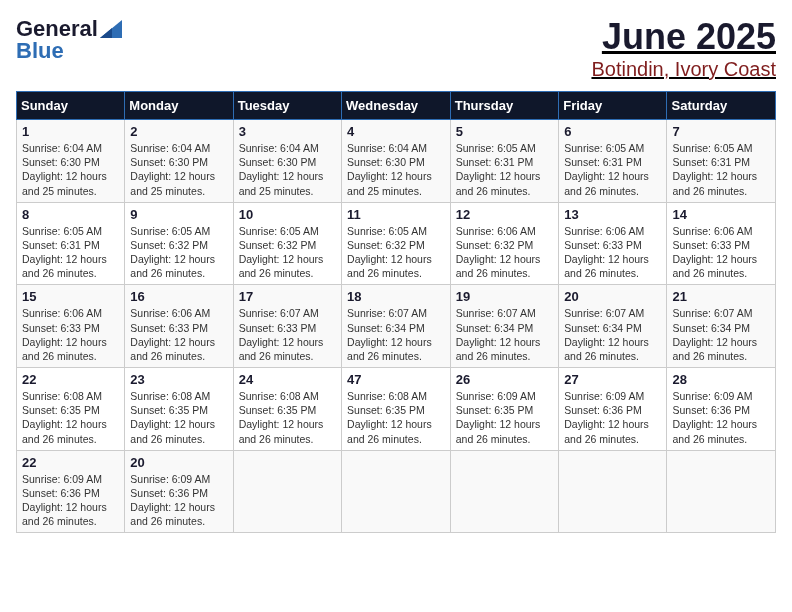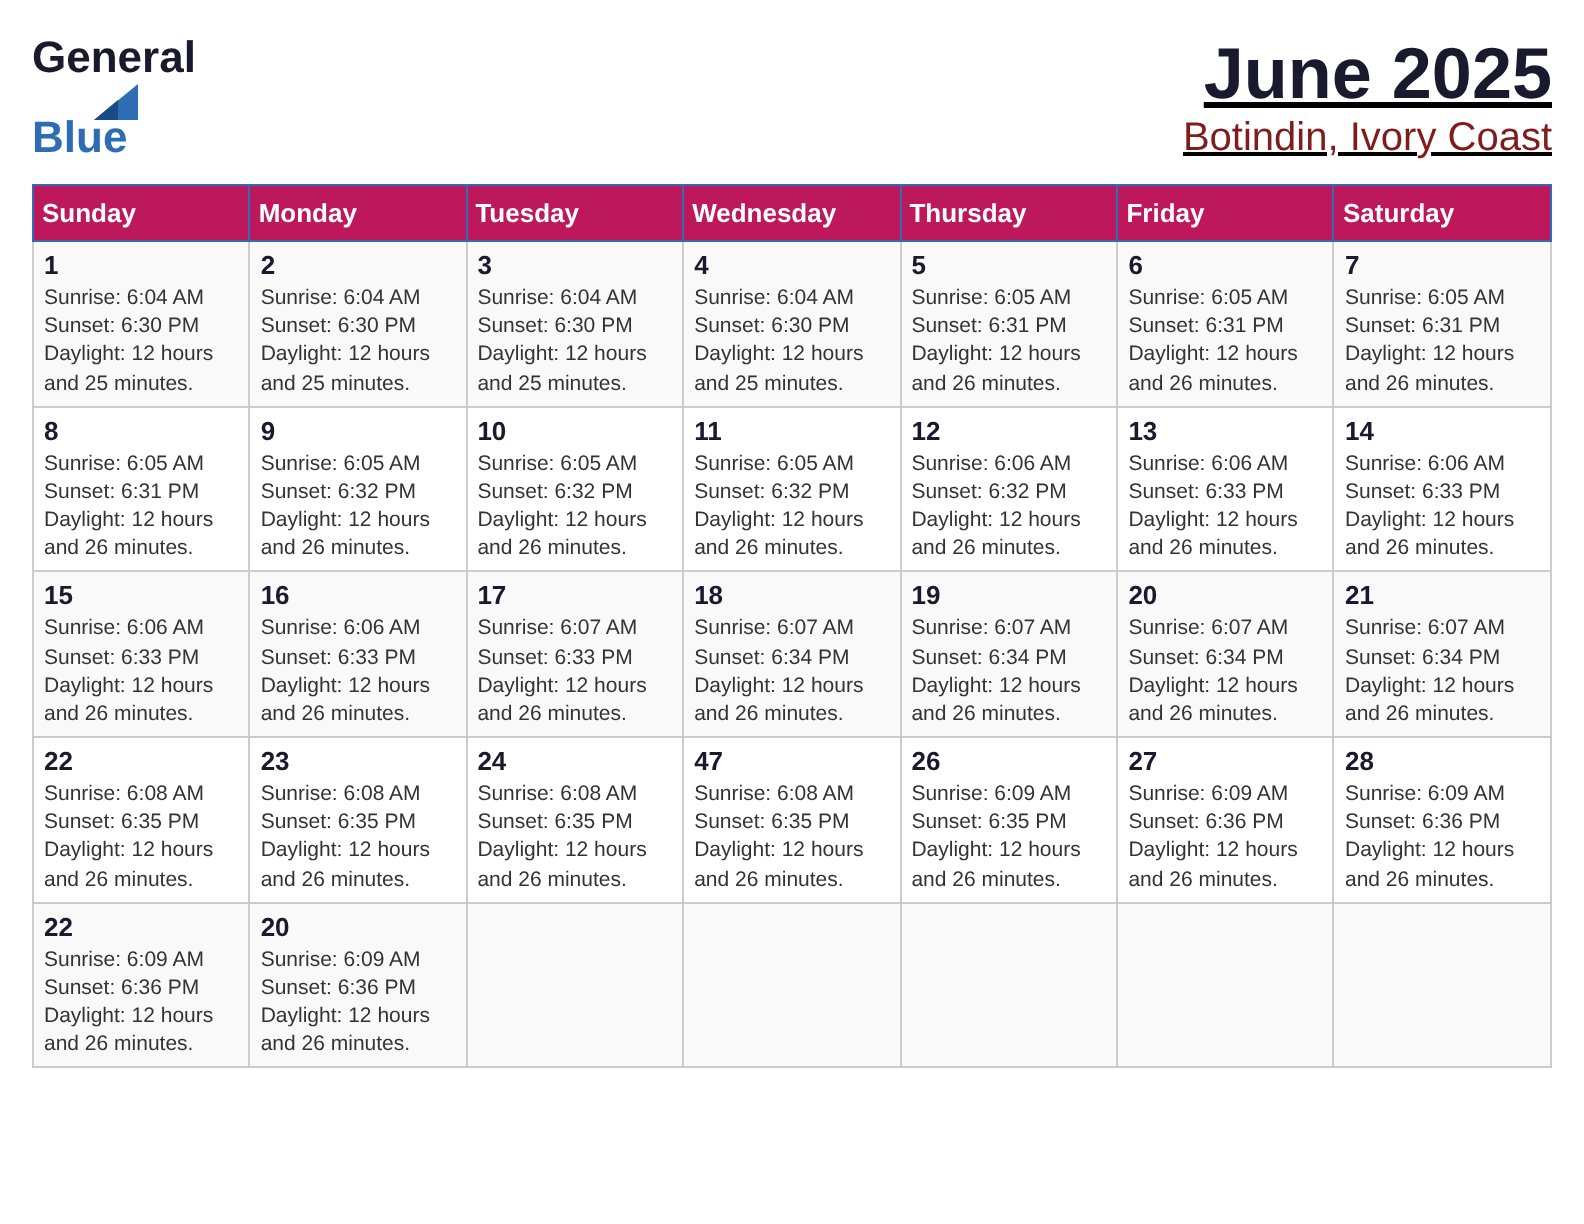--- a/index.html
+++ b/index.html
@@ -34,21 +34,21 @@
       font-size: 20px;
       font-weight: normal;
       color: #7f1d1d;
     }
     .calendar {
       width: 100%;
       border-collapse: collapse;
       font-size: 11px;
     }
     .calendar thead th {
-      background-color: #be185d;
+      background-color: #0f172a;
       color: #fff;
       padding: 6px 4px;
       text-align: left;
       font-size: 13px;
       font-weight: bold;
       border: 1px solid #2e6db4;
     }
     .calendar tbody td {
       border: 1px solid #ccc;
       vertical-align: top;
@@ -80,21 +80,21 @@
     }
     .last-row td {
       background: #f9f9f9 !important;
     }
   </style>
 </head>
 <body>
 
 <div class="header-area">
   <div class="logo">
-    <div style="display:flex;align-items:center;flex-direction:column;">
+    <div style="display:flex;align-items:center;">
       <span style="font-size:22px;font-weight:bold;color:#1a1a2e;">General</span>
       <svg width="22" height="18" viewBox="0 0 22 18" style="margin-left:2px;">
         <polygon points="0,18 22,0 22,18" fill="#2e6db4"></polygon>
         <polygon points="0,18 12,8 12,18" fill="#1a4a8a"></polygon>
       </svg>
     </div>
     <span style="font-size:22px;font-weight:bold;color:#2e6db4;margin-top:-4px;">Blue</span>
   </div>
   <div class="title-area">
     <h1>June 2025</h1>

